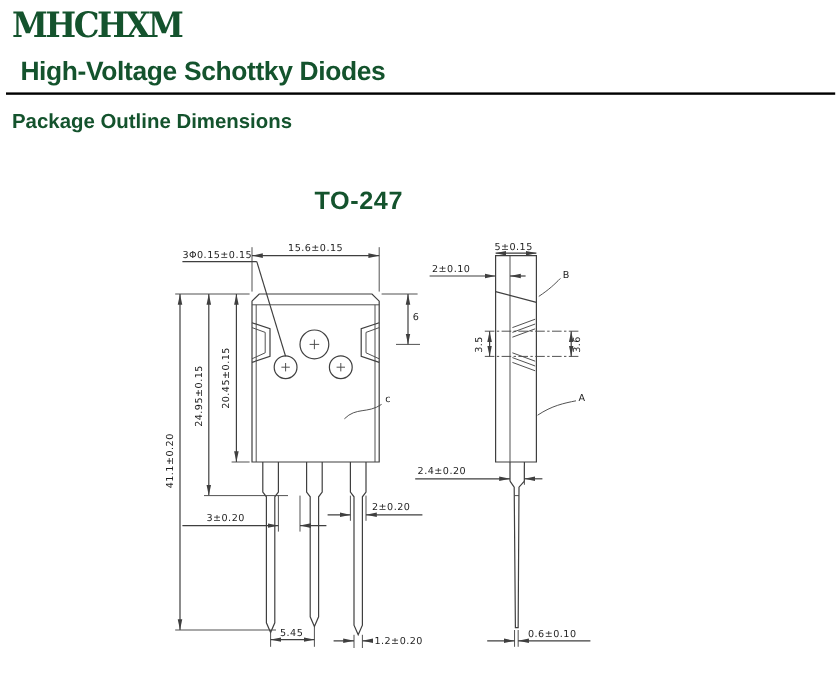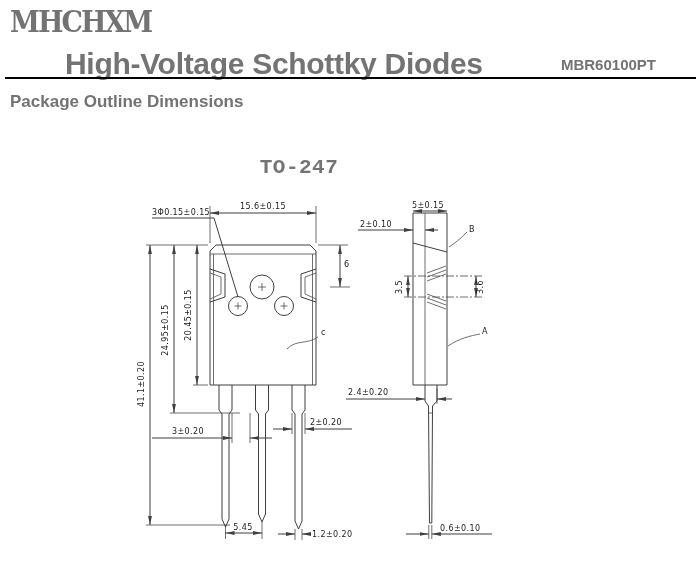--- a/index.html
+++ b/index.html
@@ -1,62 +1,61 @@
 <!DOCTYPE html>
 <html><head>
 <meta charset="utf-8">
 <style>
   html,body { margin:0; padding:0; background:#fff; }
   .page {
     position:relative; width:700px; height:579px; background:#ffffff;
-    font-family:"Liberation Sans", sans-serif; color:#737373; overflow:hidden;
+    font-family:"Liberation Sans", sans-serif; color:#14532d; overflow:hidden;
   }
   .logo {
     position:absolute; left:10px; top:5px;
     font-family:"DejaVu Serif", serif; font-weight:bold;
     font-size:27px; letter-spacing:-2px; transform:scaleY(1.08);
     transform-origin:left top;
   }
   .doc-title {
     position:absolute; left:17px; top:47px;
-    font-size:30px; font-weight:bold; letter-spacing:-0.3px;margin-left:48px;
+    font-size:22px; font-weight:bold; letter-spacing:-0.3px;
   }
   .part-number {
     position:absolute; left:540px; top:56px; width:116px;
     font-size:15px; font-weight:bold; text-align:right;
   }
   .rule {
     position:absolute; left:5px; top:77px; width:691px; height:2px; background:#000;
   }
   .section-title {
     position:absolute; left:10px; top:92px;
     font-size:17px; font-weight:bold;
   }
   .pkg-name {
     position:absolute; left:229px; top:156px; width:140px;
-    font-size:21px; font-weight:bold; text-align:center; letter-spacing:0.5px;font-family:Liberation Mono, monospace;
+    font-size:21px; font-weight:bold; text-align:center; letter-spacing:0.5px;
   }
   svg.drawing { position:absolute; left:0; top:0; }
   svg.drawing * { vector-effect:non-scaling-stroke; }
   .ln   { stroke:#3f3f3f; stroke-width:1; fill:none; }
   .thin { stroke:#4a4a4a; stroke-width:0.8; fill:none; }
   .cl   { stroke:#4a4a4a; stroke-width:0.8; fill:none; stroke-dasharray:8 2 2 2; }
   text.dim {
     font-family:"DejaVu Sans", sans-serif; font-size:8px; fill:#1c1c1c;
     letter-spacing:0.4px;
   }
 </style>
 </head>
 <body>
 
 <div class="page">
 
   <div class="logo">MHCHXM</div>
   <div class="doc-title">High-Voltage Schottky Diodes</div>
-  <div class="part-number">MBR60100PT</div>
   <div class="rule"></div>
   <div class="section-title">Package Outline Dimensions</div>
   <div class="pkg-name">TO-247</div>
 
   <svg class="drawing" width="700" height="579" viewBox="0 0 700 579">
     <defs>
       <marker id="arrE" markerUnits="userSpaceOnUse" markerWidth="9" markerHeight="5" refX="9" refY="2.5" orient="auto">
         <path d="M0,0.6 L9,2.5 L0,4.4 Z" fill="#3f3f3f"></path>
       </marker>
       <marker id="arrS" markerUnits="userSpaceOnUse" markerWidth="9" markerHeight="5" refX="9" refY="2.5" orient="auto-start-reverse">

